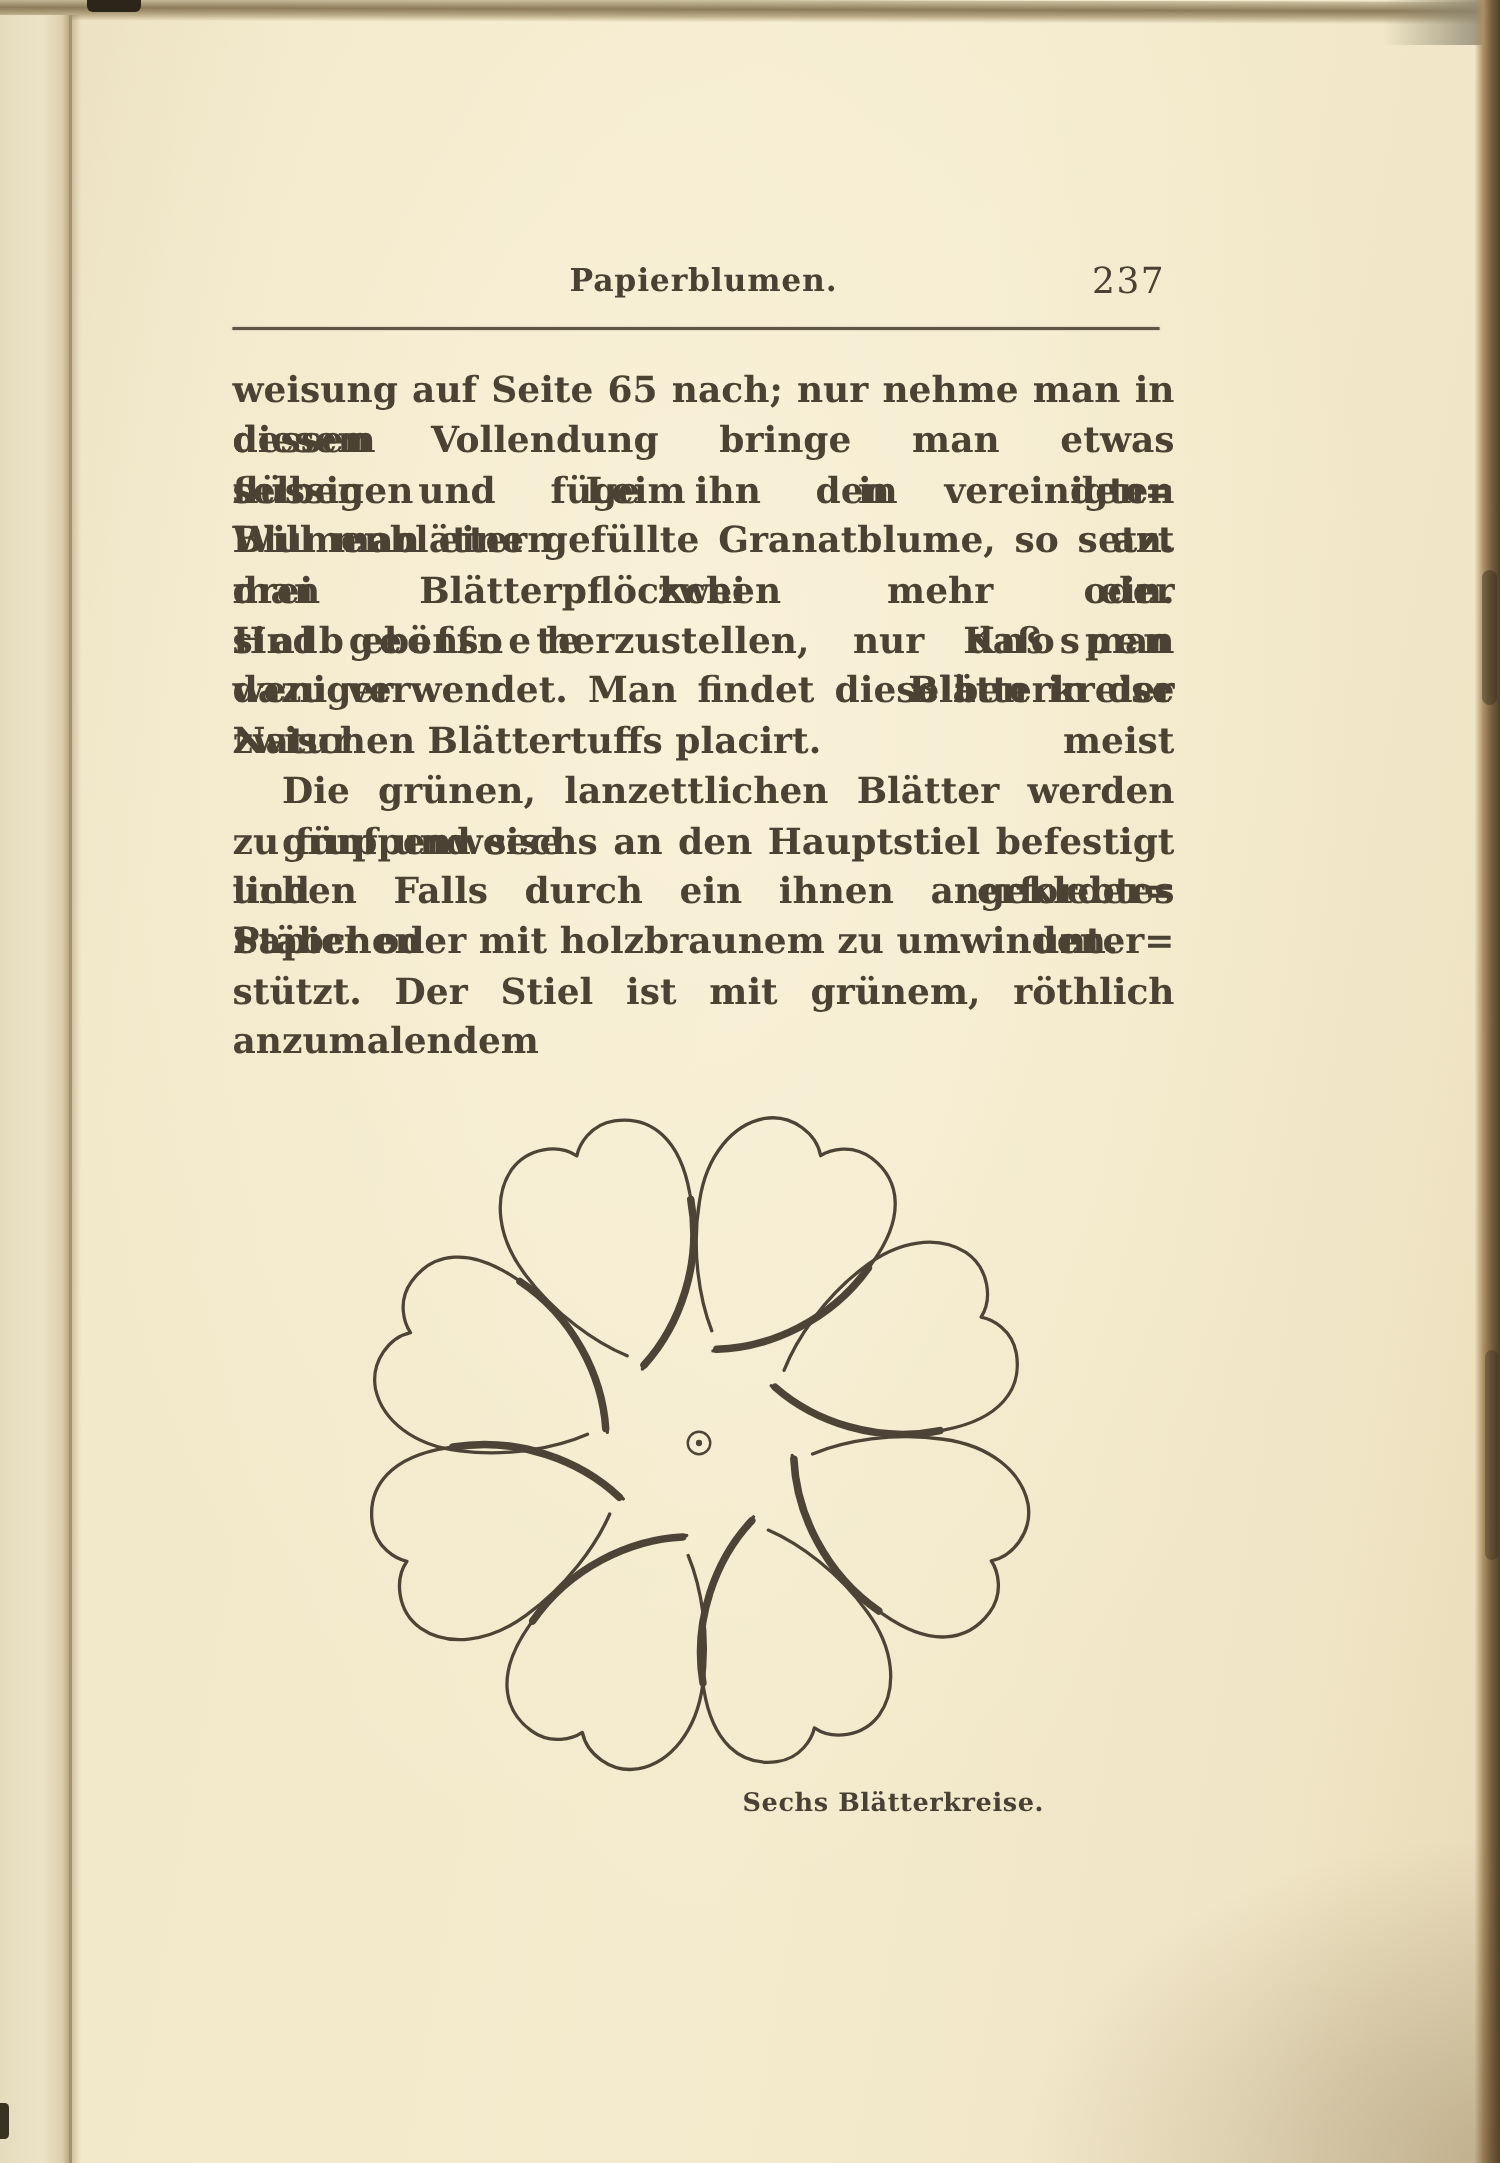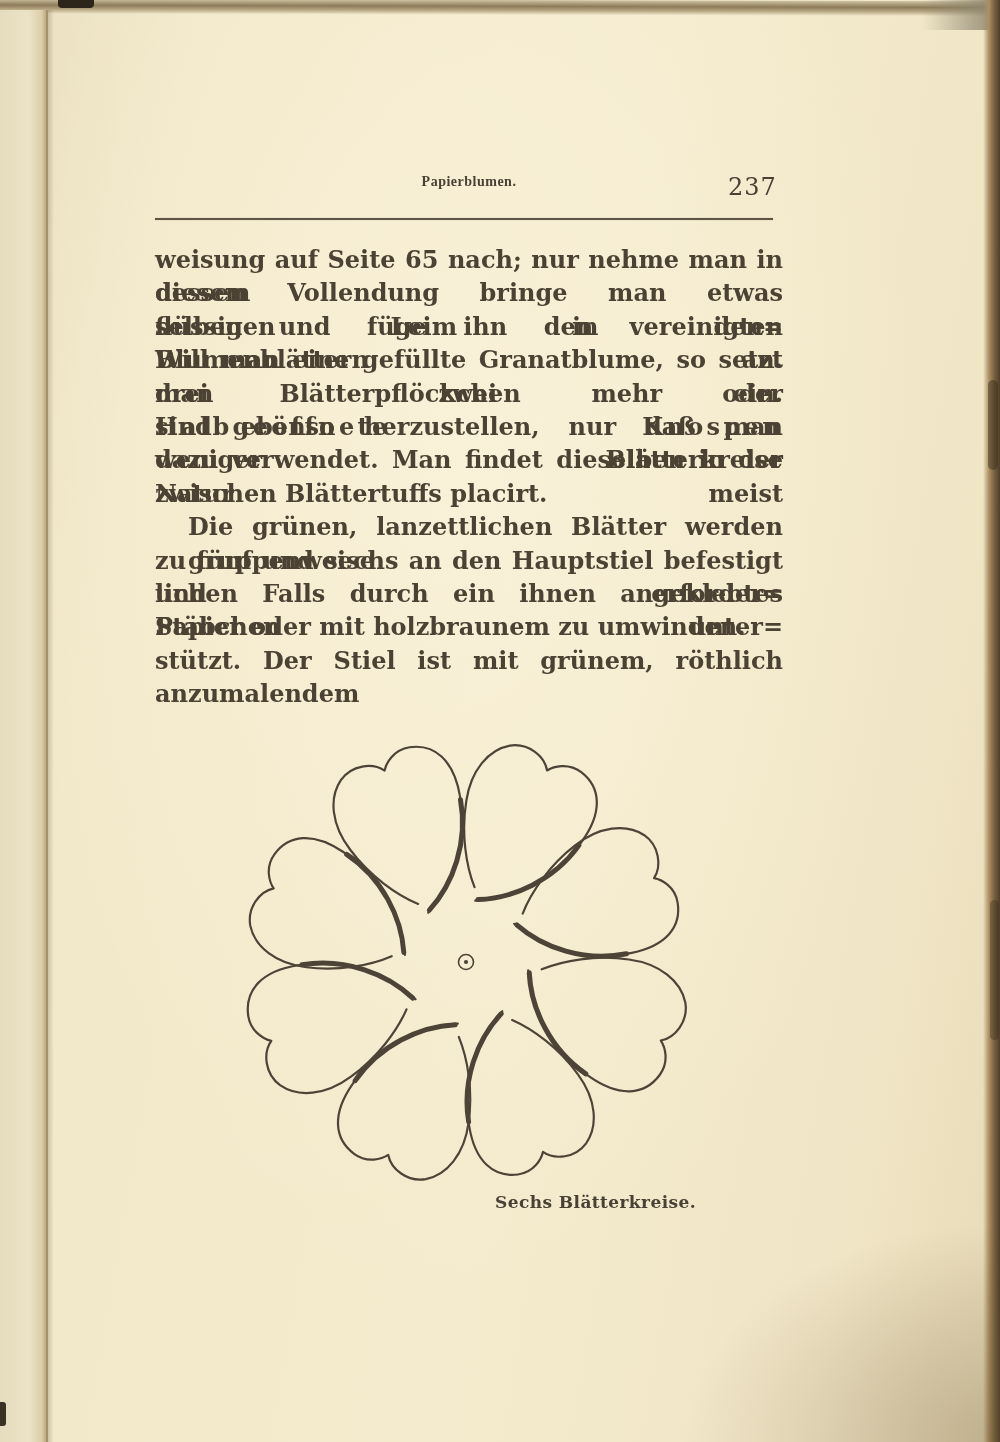--- a/index.html
+++ b/index.html
@@ -24,21 +24,21 @@
     background:linear-gradient(90deg,rgba(120,100,70,.28),rgba(120,100,70,0));}
   .edge-right{position:absolute;top:0;right:0;bottom:0;width:17px;
     background:linear-gradient(to right,rgba(140,114,76,0) 0%,#ab8f63 35%,#7a6342 65%,#4f3e29 100%);}
   .edge-right-blot1{position:absolute;top:380px;right:2px;width:10px;height:90px;background:rgba(52,40,24,.45);border-radius:5px;}
   .edge-right-blot2{position:absolute;top:900px;right:1px;width:9px;height:140px;background:rgba(52,40,24,.35);border-radius:5px;}
   .corner-br{position:absolute;right:0;bottom:0;width:320px;height:220px;
     background:radial-gradient(ellipse at 100% 100%,rgba(96,74,42,.30),rgba(96,74,42,0) 70%);}
   .notch-bl{position:absolute;left:0;bottom:16px;width:6px;height:24px;background:#393122;border-radius:0 3px 3px 0;}
   
   .header-title{position:absolute;left:155px;top:174px;width:628px;text-align:center;
-    font-size:14px;font-weight:700;letter-spacing:.5px;color:#4a4134;font-family:Liberation Serif, serif;}
+    font-size:21px;font-weight:700;letter-spacing:.5px;color:#4a4134;}
   .folio{position:absolute;left:728px;top:173px;width:48px;text-align:right;
     font-size:24px;color:#4a4134;letter-spacing:1px;}
   .rule{position:absolute;left:155px;top:218px;width:618px;height:2px;background:#5f5546;
     box-shadow:0 0 1px rgba(95,85,70,.6);}
   
   .textblock{position:absolute;left:155px;top:243px;width:628px;color:#4c4234;
     font-size:24px;font-weight:700;line-height:33.4px;}
   .line{white-space:nowrap;height:33.4px;}
   .jline{text-align:justify;text-align-last:justify;white-space:normal;}
   .endline{text-align:left;}

